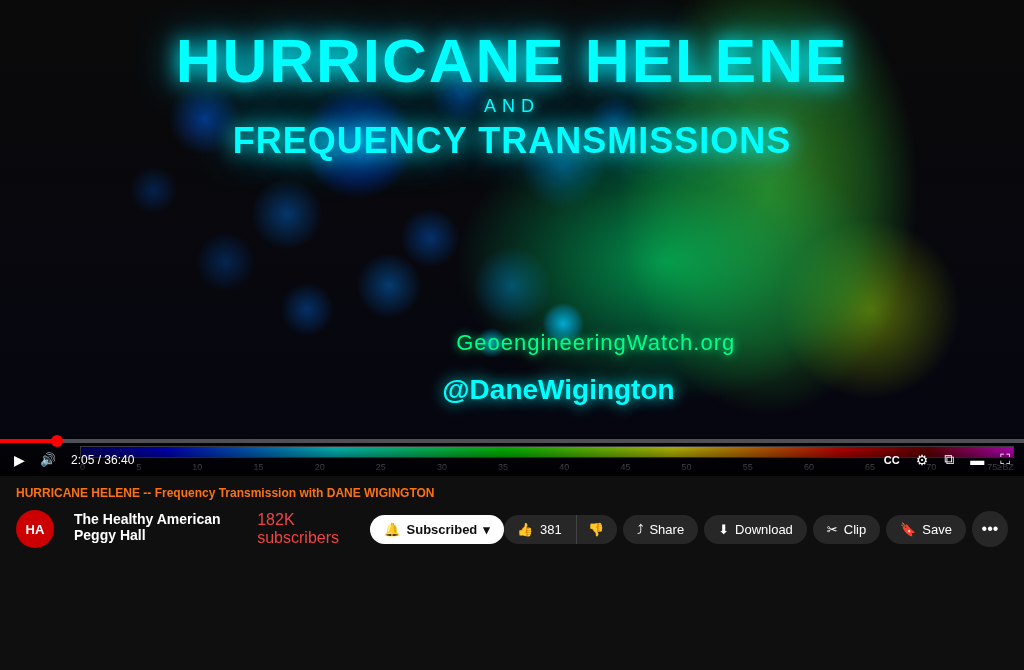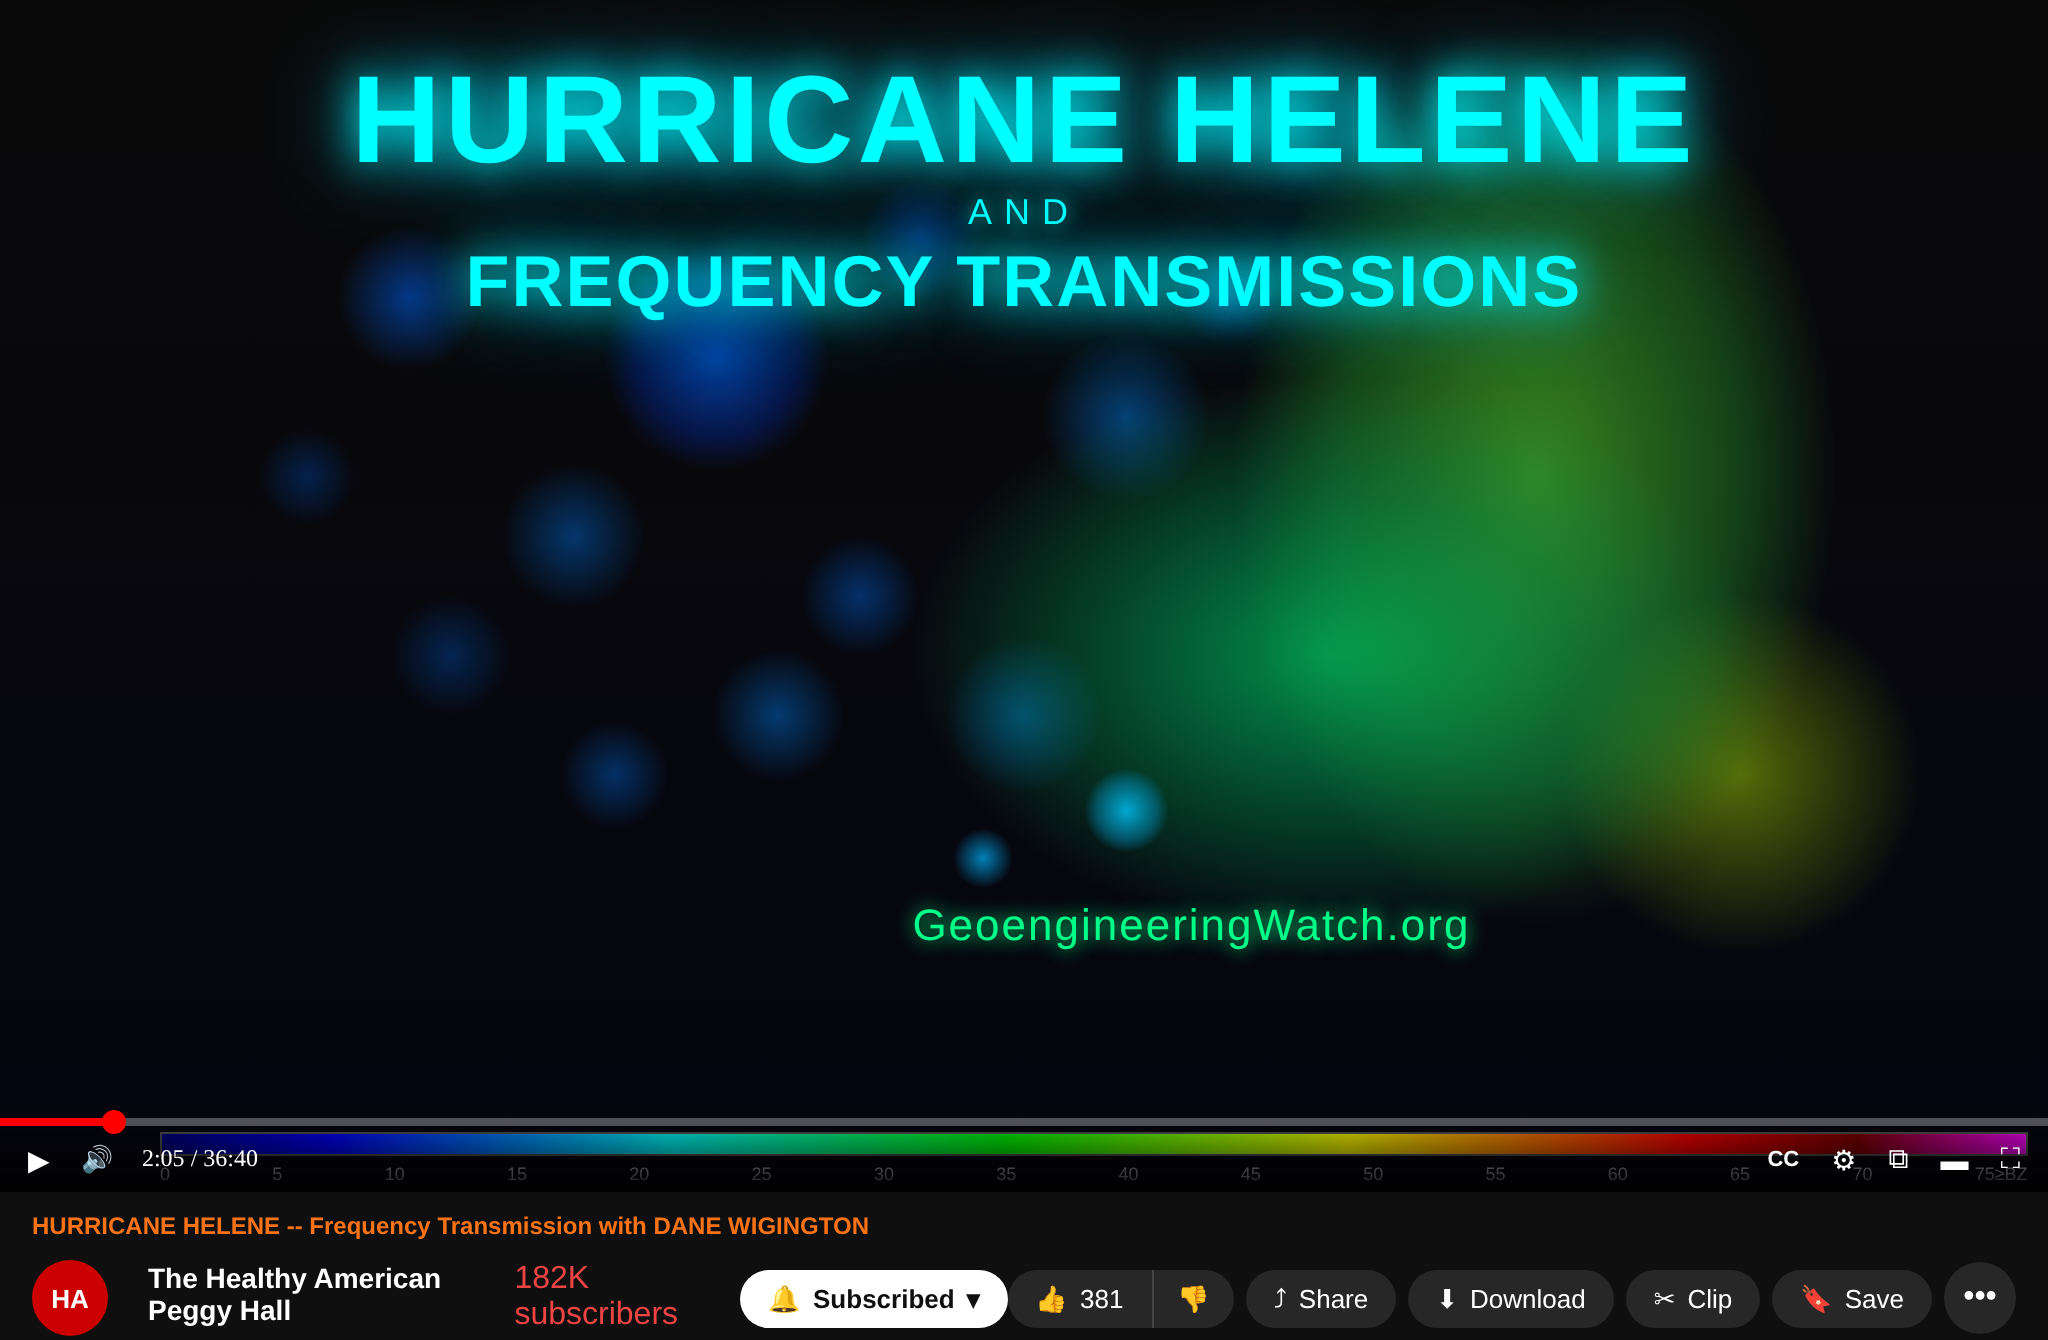--- a/index.html
+++ b/index.html
@@ -8,21 +8,21 @@
       font-family: 'Arial', sans-serif;
       width: 1024px;
       height: 670px;
       overflow: hidden;
       color: #fff;
     }
 
     .video-container {
       position: relative;
       width: 1024px;
-      height: 596px;
+      height: 476px;
       background: #5eead4;
       overflow: hidden;
     }
 
     .video-thumbnail {
       width: 100%;
       height: 100%;
       background: #000;
       position: relative;
       display: flex;
@@ -203,21 +203,20 @@
       font-size: 14px;
       padding: 2px;
       display: flex;
       align-items: center;
     }
 
     .time-display {
       font-size: 12px;
       color: #fff;
       white-space: nowrap;
-      font-family: Liberation Serif, serif;
     }
 
     
     .info-section {
       background: #0f0f0f;
       padding: 10px 16px 8px;
     }
 
     .video-title {
       font-size: 12px;
@@ -362,20 +361,21 @@
     <div class="map-bg"></div>
     <div class="map-outline"></div>
 
     <div class="overlay-text">
       <div class="title-hurricane">HURRICANE HELENE</div>
       <div class="title-and">AND</div>
       <div class="title-frequency">FREQUENCY TRANSMISSIONS</div>
     </div>
 
     <div class="geo-site">GeoengineeringWatch.org</div>
+    <div class="dane-handle">@DaneWigington</div>
 
     <div class="color-gradient"></div>
     <div class="scale-numbers">
       <span>0</span>
       <span>5</span>
       <span>10</span>
       <span>15</span>
       <span>20</span>
       <span>25</span>
       <span>30</span>

